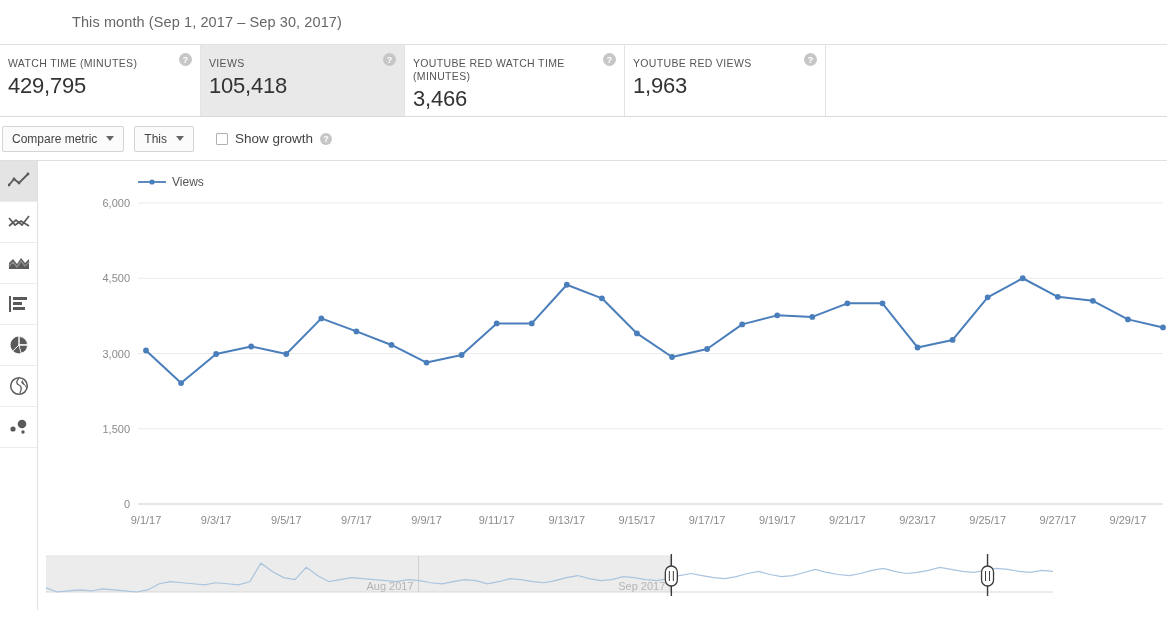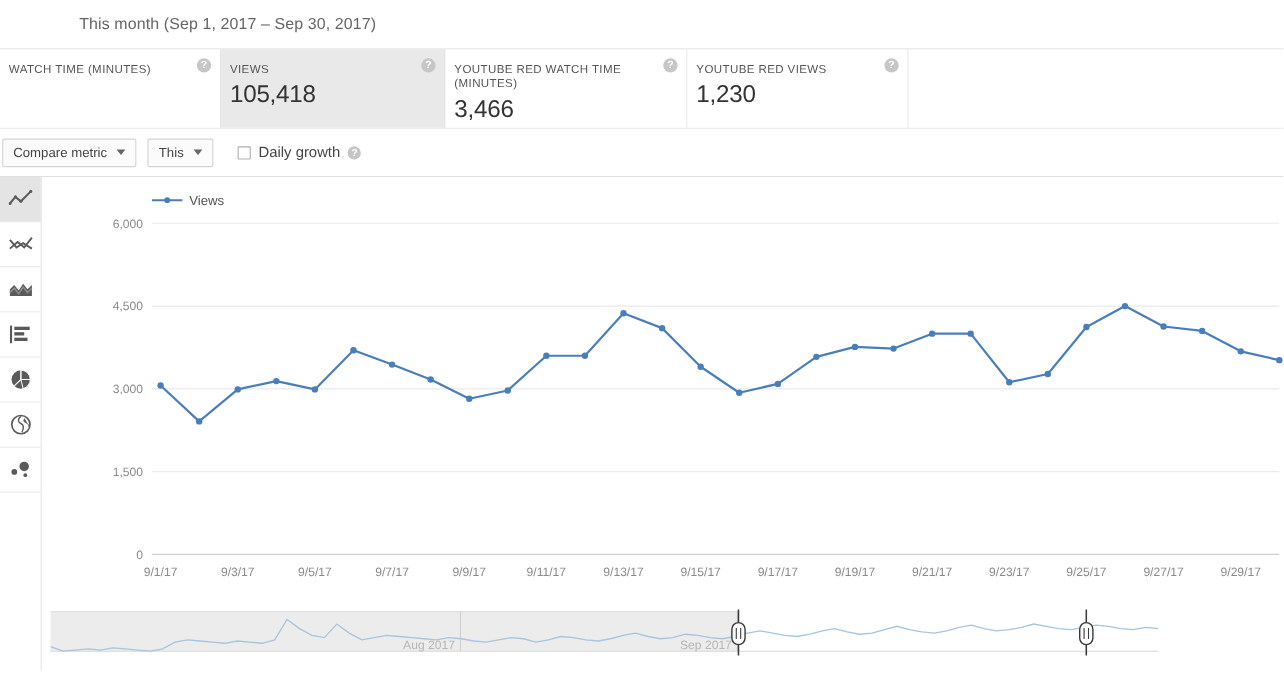--- a/index.html
+++ b/index.html
@@ -181,59 +181,60 @@
 <body>
 
 <div class="daterange-bar">
   <span class="daterange-text">This month (Sep 1, 2017 – Sep 30, 2017)</span>
 </div>
 
 <div class="cards-row">
 
   <div class="metric-card card-watchtime">
     <div class="metric-label">WATCH TIME (MINUTES)</div>
+    <div class="metric-value">429,795</div>
     <div class="help-icon">?</div>
   </div>
 
   <div class="metric-card card-views selected">
     <div class="metric-label">VIEWS</div>
     <div class="metric-value">105,418</div>
     <div class="help-icon">?</div>
   </div>
 
   <div class="metric-card card-redwatch">
     <div class="metric-label">YOUTUBE RED WATCH TIME (MINUTES)</div>
     <div class="metric-value">3,466</div>
     <div class="help-icon">?</div>
   </div>
 
   <div class="metric-card card-redviews">
     <div class="metric-label">YOUTUBE RED VIEWS</div>
-    <div class="metric-value">1,230</div>
+    <div class="metric-value">1,963</div>
     <div class="help-icon">?</div>
   </div>
 
   <div class="metric-card blank"></div>
 </div>
 
 <div class="toolbar">
 
   <div class="btn">
     <span>Compare metric</span>
     <span class="caret"></span>
   </div>
 
   <div class="btn">
     <span>This</span>
     <span class="caret"></span>
   </div>
 
   <div class="growth-wrap">
     <span class="checkbox"></span>
-    <span class="growth-label">Daily growth</span>
+    <span class="growth-label">Show growth</span>
     <span class="help-icon-inline">?</span>
   </div>
 </div>
 
 <div class="content">
 
   <div class="sidebar">
 
     <div class="side-item active">
       <svg width="22" height="18" viewBox="0 0 22 18">

